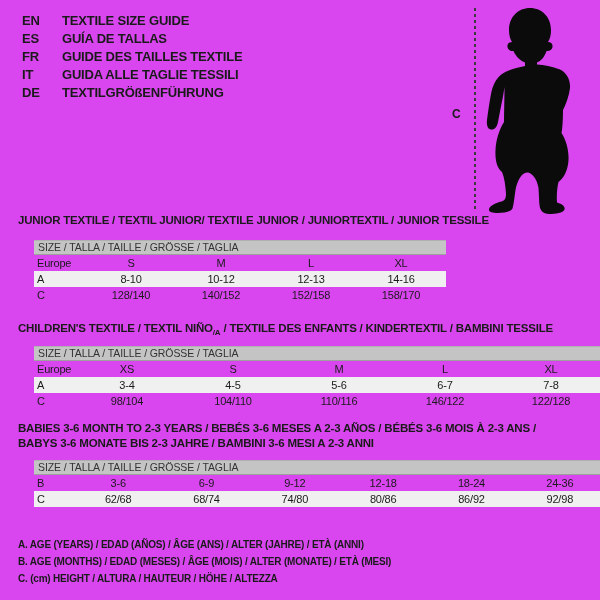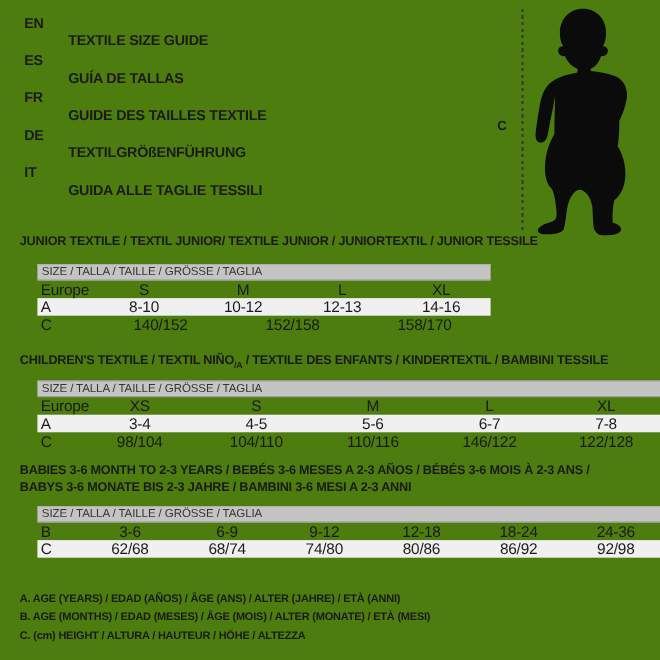--- a/index.html
+++ b/index.html
@@ -1,38 +1,38 @@
 <!DOCTYPE html>
 <html><head>
 <meta charset="utf-8">
 <style>
   html,body{margin:0;padding:0;background:#fff;}
-  #page{position:relative;width:600px;height:600px;background:#4d7c0f;overflow:hidden;
+  #page{position:relative;width:600px;height:600px;background:#d946ef;overflow:hidden;
         font-family:"Liberation Sans","DejaVu Sans",sans-serif;color:#1a1a1a;}
 
   
   .lang-list{position:absolute;top:12px;left:22px;}
   .lang-row{display:flex;line-height:18px;font-size:13px;font-weight:bold;letter-spacing:-0.2px;}
   .lang-code{width:40px;}
-  .lang-title{white-space:nowrap;margin-top:16px;}
+  .lang-title{white-space:nowrap;}
 
   
   .height-line{position:absolute;left:474px;top:8px;width:2px;height:202px;
     background:repeating-linear-gradient(to bottom,#3a3a3a 0 3px,transparent 3px 6px);}
   .height-label{position:absolute;left:452px;top:107px;font-size:12px;font-weight:bold;}
   .baby{position:absolute;left:484px;top:6px;width:96px;height:208px;}
 
   
   .tbl-title{position:absolute;left:18px;font-size:11.5px;font-weight:bold;letter-spacing:-0.2px;white-space:nowrap;}
   .tbl-title .subA{font-size:8px;vertical-align:sub;}
   .tbl-title2l{line-height:15px;white-space:normal;width:560px;}
   .tbl{position:absolute;left:34px;}
   .size-bar{height:13px;line-height:13px;background:#c4c4c4;border-top:1px solid #b0b0b0;border-bottom:1px solid #9e9e9e;
     font-size:10.5px;color:#333;padding-left:4px;letter-spacing:-0.1px;}
-  .trow{display:flex;height:16px;line-height:16px;font-size:14px;letter-spacing:-0.2px;}
+  .trow{display:flex;height:16px;line-height:16px;font-size:11px;letter-spacing:-0.2px;}
   .trow.alt{background:#f0f0f0;}
   .tlabel{width:52px;padding-left:3px;box-sizing:border-box;}
   .t23 .tlabel{width:40px;}
   .tcell{flex:1;text-align:center;}
 
   
   .notes{position:absolute;left:18px;top:536px;font-size:10px;font-weight:bold;line-height:17px;letter-spacing:-0.2px;}
 </style>
 </head>
 <body>
@@ -46,26 +46,26 @@
     </div>
     <div class="lang-row">
       <span class="lang-code">ES</span>
       <span class="lang-title">GUÍA DE TALLAS</span>
     </div>
     <div class="lang-row">
       <span class="lang-code">FR</span>
       <span class="lang-title">GUIDE DES TAILLES TEXTILE</span>
     </div>
     <div class="lang-row">
+      <span class="lang-code">IT</span>
+      <span class="lang-title">GUIDA ALLE TAGLIE TESSILI</span>
+    </div>
+    <div class="lang-row">
       <span class="lang-code">DE</span>
       <span class="lang-title">TEXTILGRÖßENFÜHRUNG</span>
-    </div>
-    <div class="lang-row">
-      <span class="lang-code">IT</span>
-      <span class="lang-title">GUIDA ALLE TAGLIE TESSILI</span>
     </div>
   </div>
 
   <div class="height-line"></div>
   <div class="height-label">C</div>
   <svg class="baby" viewBox="0 0 96 208" xmlns="http://www.w3.org/2000/svg">
     <path fill="#0b0b0b" d="M46 2
       C34 2 25 11 25 24 C25 29 26 33 28 36 C25 36 23 38 23.5 41 C24 44 27 45.5 29.5 45
       C32 51 37 55 41 56.5 L41 60 C33 61.5 24 64 18 68 C12 72 8.5 80 7 88
       C5.5 96 4 106 3 114 C2.5 119 3.5 123.5 7 123.5 C10.5 124 13 121 14 116
@@ -94,20 +94,21 @@
     </div>
     <div class="trow alt">
       <span class="tlabel">A</span>
       <span class="tcell">8-10</span>
       <span class="tcell">10-12</span>
       <span class="tcell">12-13</span>
       <span class="tcell">14-16</span>
     </div>
     <div class="trow">
       <span class="tlabel">C</span>
+      <span class="tcell">128/140</span>
       <span class="tcell">140/152</span>
       <span class="tcell">152/158</span>
       <span class="tcell">158/170</span>
     </div>
   </div>
 
   <div class="tbl-title" style="top:322px;"><span>CHILDREN'S TEXTILE / TEXTIL NIÑO</span><span class="subA">/A</span><span> / TEXTILE DES ENFANTS / KINDERTEXTIL / BAMBINI TESSILE</span></div>
   <div class="tbl t23" style="top:346px;width:570px;">
     <div class="size-bar">SIZE / TALLA / TAILLE / GRÖSSE / TAGLIA</div>
     <div class="trow">

